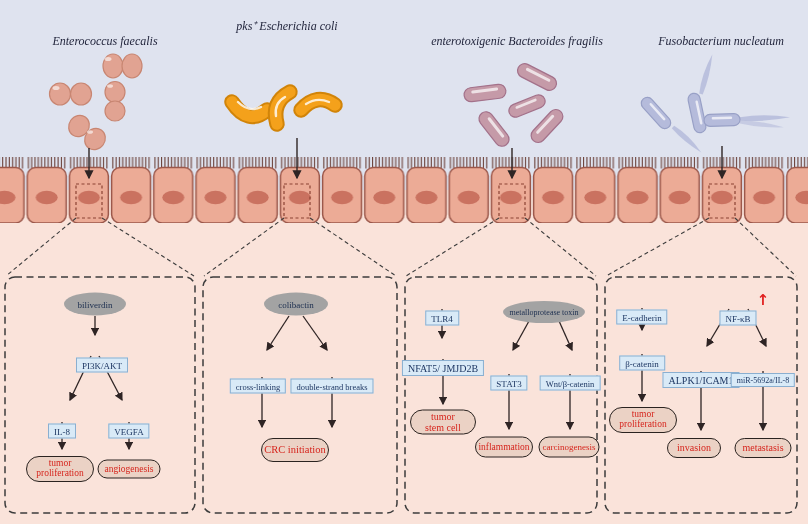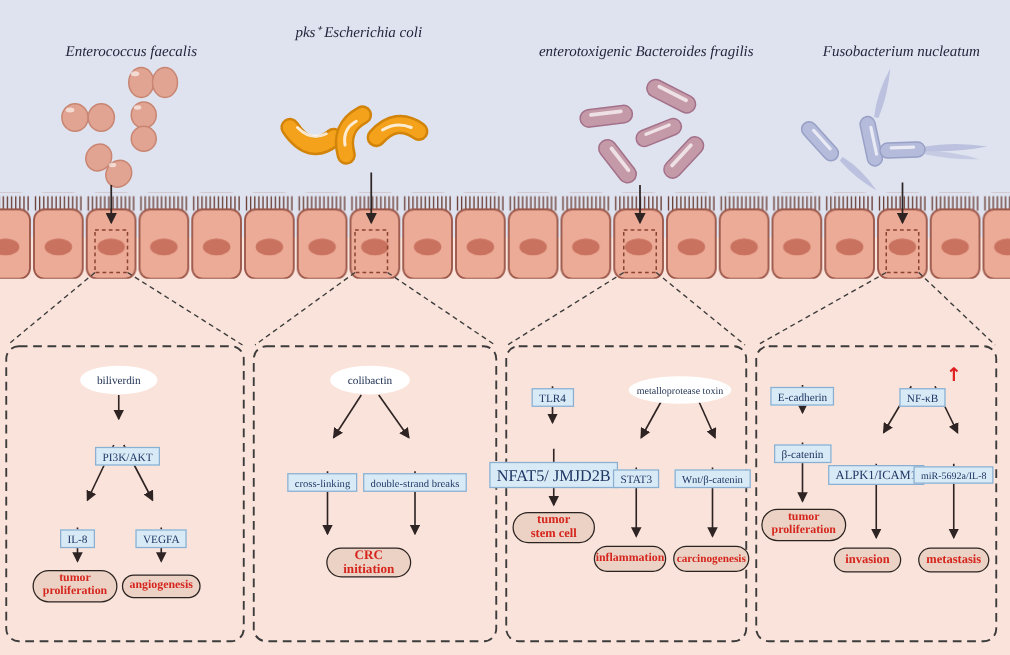--- a/index.html
+++ b/index.html
@@ -1,27 +1,27 @@
 <!DOCTYPE html>
 <html><head>
 <meta charset="utf-8">
 <style>
   html,body{margin:0;padding:0;}
   .canvas{position:relative;width:808px;height:524px;background:#fae3da;overflow:hidden;
           font-family:"Liberation Serif",serif;}
   .canvas svg{position:absolute;left:0;top:0;}
   .ctr{position:absolute;transform:translate(-50%,-50%);}
   .blab{font-style:italic;font-size:12px;color:#23263d;white-space:nowrap;}
-  .oval{background:#ffffff;border-radius:50%;color:#1c2e4f;font-size:9px;
+  .oval{background:#a3a3a3;border-radius:50%;color:#1c2e4f;font-size:9px;
         display:flex;align-items:center;justify-content:center;white-space:nowrap;}
   .bbox{background:#d9eaf7;border:1px solid #8aafd0;color:#1f3864;font-size:9px;
         padding:1.5px 5px;white-space:nowrap;display:flex;align-items:center;justify-content:center;margin-top:18px;}
   .stad{background:#ebd2c5;border:1.6px solid #2a2320;border-radius:14px;color:#d6251d;
         font-size:10px;line-height:1.05;text-align:center;display:flex;align-items:center;
-        justify-content:center;box-sizing:border-box;font-weight:bold;}
+        justify-content:center;box-sizing:border-box;}
   .uparrow{color:#e02020;font-size:15px;font-weight:bold;font-family:"DejaVu Sans",sans-serif;}
 </style>
 </head>
 <body>
 
 <div class="canvas">
 
 <svg width="808" height="524" viewBox="0 0 808 524">
   <defs>
     <marker id="ah" viewBox="0 0 10 10" refX="8.5" refY="5" markerWidth="6.5" markerHeight="6.5" orient="auto-start-reverse">
@@ -200,21 +200,21 @@
 <div class="ctr stad" style="left:60px;top:469px;width:68px;height:26px;font-size:9.5px;padding:0 4px">tumor proliferation</div>
 <div class="ctr stad" style="left:129px;top:469px;width:63px;height:19px;font-size:9.5px">angiogenesis</div>
 
 <div class="ctr oval" style="left:296px;top:304px;width:64px;height:23px">colibactin</div>
 <div class="ctr bbox" style="left:258px;top:368px;font-size:8.5px">cross-linking</div>
 <div class="ctr bbox" style="left:332px;top:368px;font-size:8.5px">double-strand breaks</div>
 <div class="ctr stad" style="left:295px;top:450px;width:68px;height:24px;font-size:10.5px">CRC initiation</div>
 
 <div class="ctr bbox" style="left:442px;top:300px">TLR4</div>
 <div class="ctr oval" style="left:544px;top:312px;width:82px;height:22px;font-size:8px">metalloprotease toxin</div>
-<div class="ctr bbox" style="left:443px;top:362px;font-size:13px">NFAT5/ JMJD2B</div>
+<div class="ctr bbox" style="left:443px;top:350px;font-size:10px">NFAT5/ JMJD2B</div>
 <div class="ctr bbox" style="left:509px;top:365px">STAT3</div>
 <div class="ctr bbox" style="left:570px;top:365px;font-size:8.5px">Wnt/β-catenin</div>
 <div class="ctr stad" style="left:443px;top:422px;width:66px;height:25px;padding:0 10px">tumor stem cell</div>
 <div class="ctr stad" style="left:504px;top:447px;width:58px;height:21px;font-size:9.5px">inflammation</div>
 <div class="ctr stad" style="left:569px;top:447px;width:61px;height:21px;font-size:9px">carcinogenesis</div>
 
 <div class="ctr bbox" style="left:642px;top:299px">E-cadherin</div>
 <div class="ctr bbox" style="left:738px;top:300px">NF-κB</div>
 <div class="ctr uparrow" style="left:763px;top:300px">↑</div>
 <div class="ctr bbox" style="left:642px;top:345px">β-catenin</div>

